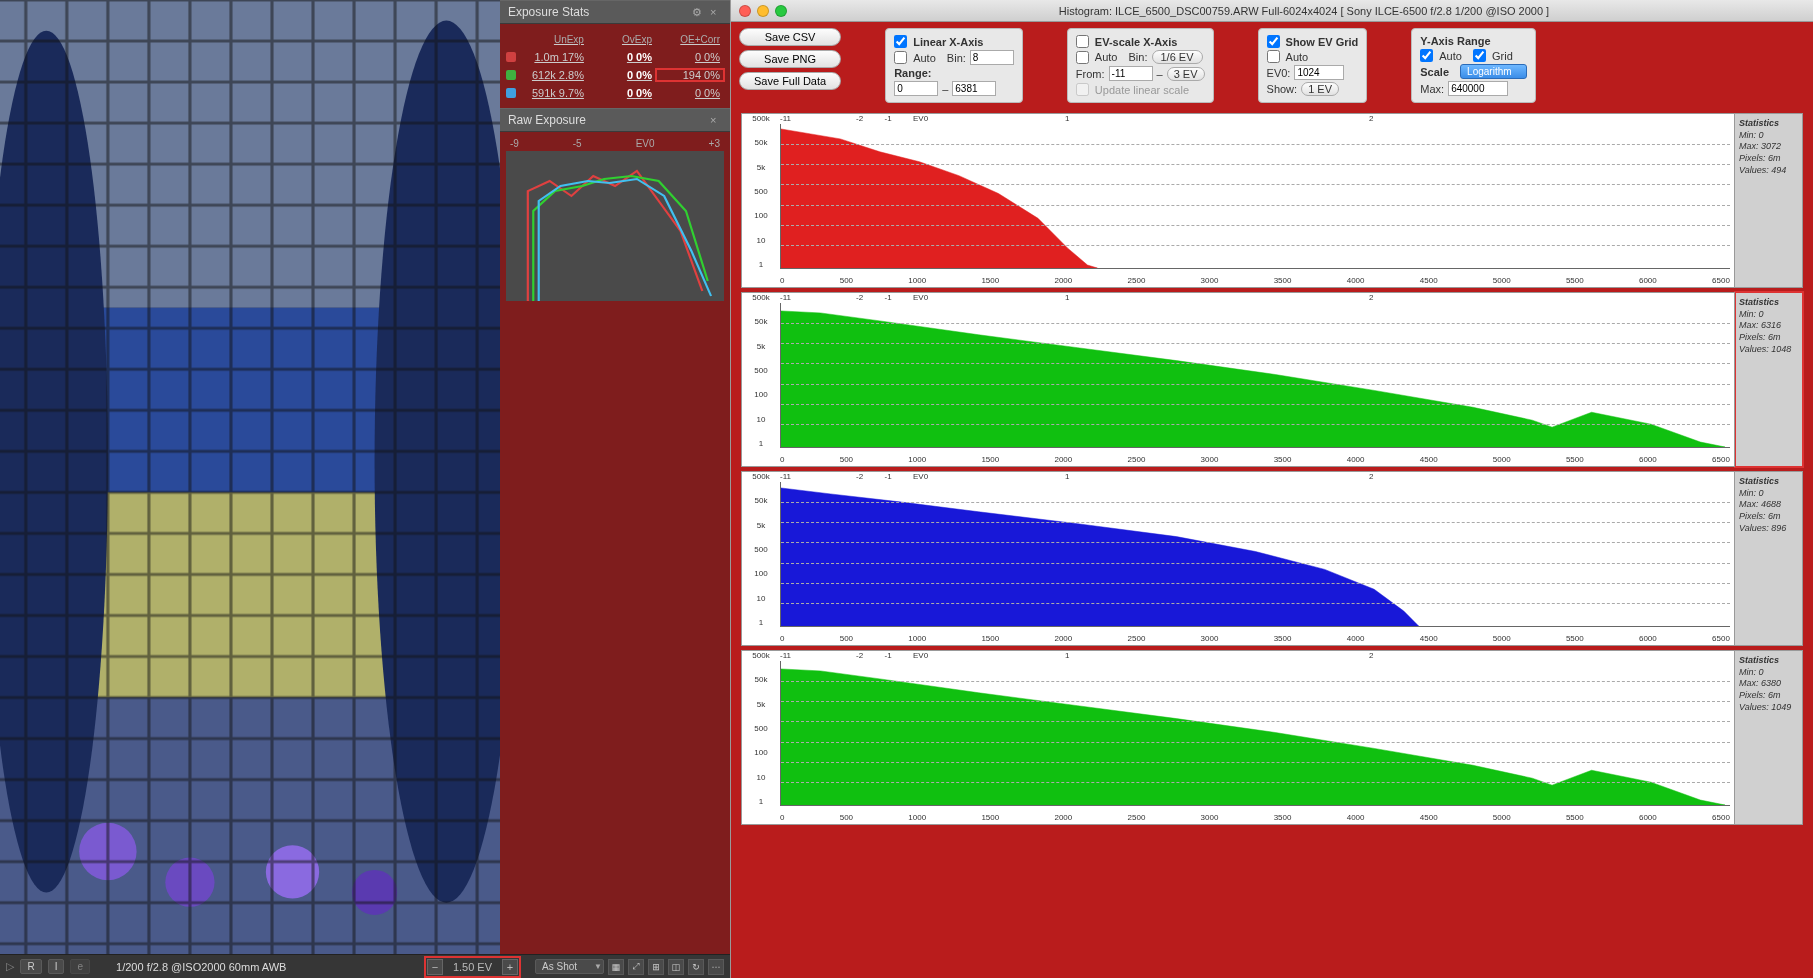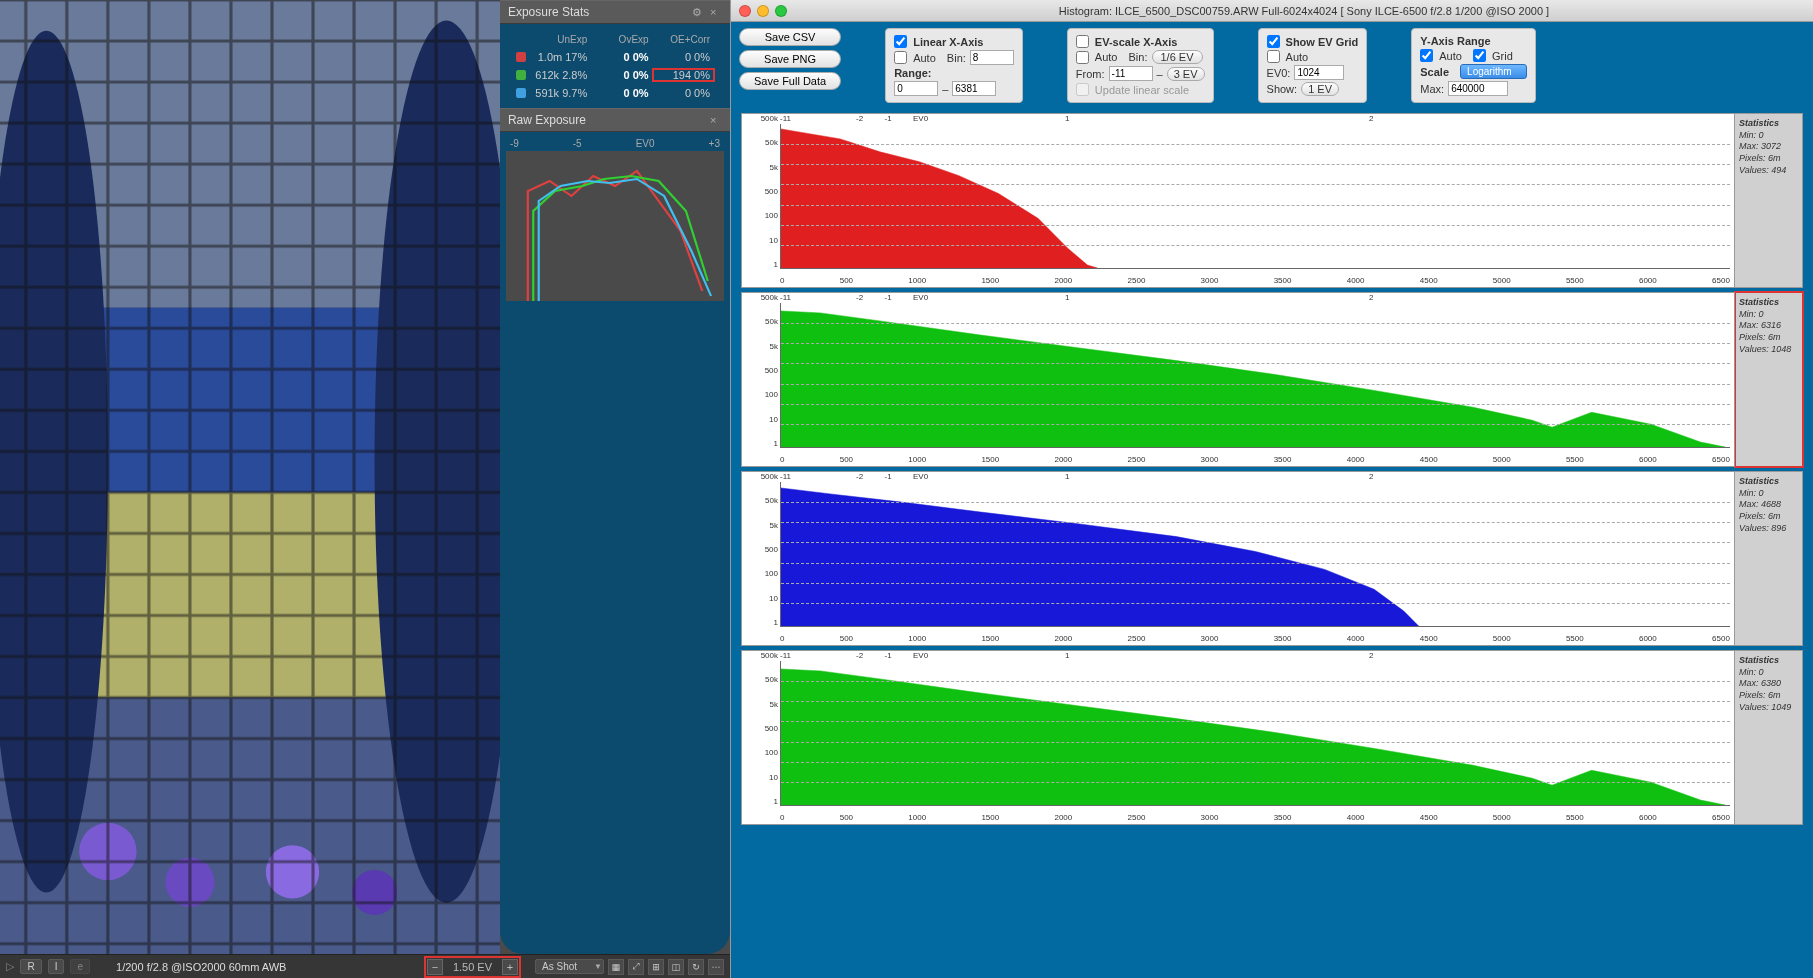--- a/index.html
+++ b/index.html
@@ -9,59 +9,59 @@
 .tl-red{background:#ff5f57}.tl-yel{background:#ffbd2e}.tl-grn{background:#28c940}
 
 .left-win { width:730px; height:978px; background:#4a4a4a; display:flex; flex-direction:column; position:relative; }
 .left-titlebar { height:22px; background:linear-gradient(#e8e8e8,#cfcfcf); display:flex; align-items:center; font-size:11px; color:#333; border-bottom:1px solid #999; }
 .left-titlebar .title{ flex:1; text-align:center; }
 .left-titlebar .doc-icon{ width:12px;height:12px;background:#fff;border:1px solid #aaa;margin-right:4px;display:inline-block;vertical-align:middle; }
 .left-body { flex:1; display:flex; background:#4a4a4a; }
 .preview { width:517px; height:100%; background:linear-gradient(135deg,#2a2a4a,#3a3a5a); position:relative; overflow:hidden; }
 
 .glass-svg { width:100%; height:100%; display:block; }
-.right-panels { width:238px; background:#0c4a6e; display:flex; flex-direction:column; font-size:11px; color:#ccc;border-radius:23px; }
+.right-panels { width:238px; background:#7f1d1d; display:flex; flex-direction:column; font-size:11px; color:#ccc; }
 .panel-head { background:#5a5a5a; padding:4px 8px; display:flex; align-items:center; border-top:1px solid #666; border-bottom:1px solid #3a3a3a; }
 .panel-head .t{ flex:1; color:#ddd; font-size:12px; }
 .gear-icon,.close-icon{ width:12px;height:12px; color:#aaa; cursor:pointer; }
-.stats-table{ padding:6px 16px; font-size:11px; }
+.stats-table{ padding:6px 6px; font-size:11px;text-decoration:underline; }
 .stats-row{ display:flex; align-items:center; height:18px; }
 .stats-row .sw{ width:10px;height:10px;margin-right:4px; border-radius:2px; }
 .stats-row .c{ flex:1; text-align:right; padding-right:4px; white-space:nowrap; }
 .stats-head .c{ color:#aaa; font-size:10px; }
 .hl-red{ outline:2px solid #d33; outline-offset:-1px; }
 .raw-hist-body{ padding:6px; }
 .raw-axis{ display:flex; justify-content:space-between; font-size:10px; color:#aaa; padding:0 4px; }
 .raw-chart{ height:150px; background:#4a4a4a; position:relative; margin-top:2px; }
 
 .bottom-bar{ height:24px; background:#363636; display:flex; align-items:center; font-size:11px; color:#bbb; gap:6px; padding:0 6px; border-top:1px solid #222; }
 .bb-btn{ background:#4a4a4a; color:#ccc; padding:1px 6px; border:1px solid #5a5a5a; border-radius:2px; font-size:10px; cursor:pointer; }
 .ev-group{ display:flex; align-items:center; gap:2px; outline:2px solid #d33; padding:1px; }
 .ev-group .pm{ background:#4a4a4a; border:1px solid #666; width:16px; height:16px; text-align:center; line-height:14px; cursor:pointer; }
 .ev-group .val{ padding:0 8px; }
 .bb-icons{ display:flex; gap:4px; margin-left:auto; }
 .bb-icons .ic{ width:16px;height:16px; background:#4a4a4a; border:1px solid #5a5a5a; cursor:pointer; display:flex;align-items:center;justify-content:center;font-size:9px;color:#ccc; }
 
-.right-win{ width:1083px; height:978px; background:#0369a1; display:flex; flex-direction:column; border-left:1px solid #999; }
+.right-win{ width:1083px; height:978px; background:#b91c1c; display:flex; flex-direction:column; border-left:1px solid #999; }
 .right-titlebar{ height:22px; background:linear-gradient(#e8e8e8,#cfcfcf); display:flex; align-items:center; font-size:11px; color:#333; border-bottom:1px solid #999; position:relative; }
 .right-titlebar .title{ flex:1; text-align:center; }
 .controls{ display:flex; gap:10px; padding:6px 8px; font-size:11px; align-items:flex-start; }
 .ctrl-col{ display:flex; flex-direction:column; gap:4px; }
 .aqua-btn{ background:linear-gradient(#fdfdfd,#e2e2e2); border:1px solid #aaa; border-radius:10px; padding:2px 14px; font-size:11px; cursor:pointer; white-space:nowrap; }
 .ctrl-group{ border:1px solid #bbb; border-radius:4px; padding:4px 8px; background:#e8e8e8; position:relative;margin-left:34px; }
 .ctrl-row{ display:flex; align-items:center; gap:4px; margin:2px 0; font-size:11px; color:#333; }
 .ctrl-row input[type=text]{ width:44px; font-size:10px; border:1px solid #aaa; padding:1px 2px; }
 .ctrl-row input[type=checkbox]{ margin-right:2px; }
 .aqua-select{ background:linear-gradient(#6fb8ff,#3a8de8); color:#fff; border:1px solid #2a6bb8; border-radius:3px; padding:1px 14px 1px 6px; font-size:10px; position:relative; }
 .charts{ flex:1; overflow:auto; padding:4px 10px 10px 10px; display:flex; flex-direction:column; gap:4px; }
 .chart-row{ display:flex; height:175px; }
 .chart-area{ flex:1; background:#fff; border:1px solid #999; position:relative; }
 .chart-stats{ width:68px; background:#d0d0d0; font-size:9px; color:#333; padding:4px; line-height:1.3; border:1px solid #999; border-left:none;font-style:italic; }
 .chart-stats.hl{ outline:2px solid #d33; outline-offset:-1px; }
-.y-labels{ position:absolute; left:2px; top:0; bottom:18px; width:34px; display:flex; flex-direction:column; justify-content:space-between; font-size:8px; color:#333; text-align:right; }
+.y-labels{ position:absolute; left:2px; top:0; bottom:18px; width:34px; display:flex; flex-direction:column; justify-content:space-between; font-size:8px; color:#333; text-align:center; }
 .x-labels{ position:absolute; left:38px; right:4px; bottom:2px; display:flex; justify-content:space-between; font-size:8px; color:#333; }
 .ev-labels{ position:absolute; left:38px; right:4px; top:0; font-size:8px; color:#333; }
 .hist-canvas{ position:absolute; left:38px; right:4px; top:10px; bottom:18px; border-left:1px solid #666; border-bottom:1px solid #666; }
 .hist-canvas .grid-h{ position:absolute; left:0; right:0; border-top:1px dashed #aaa; }
 .hist-canvas svg{ width:100%; height:100%; display:block; }
 </style>
 </head>
 <body>
 
 <div class="left-win">

